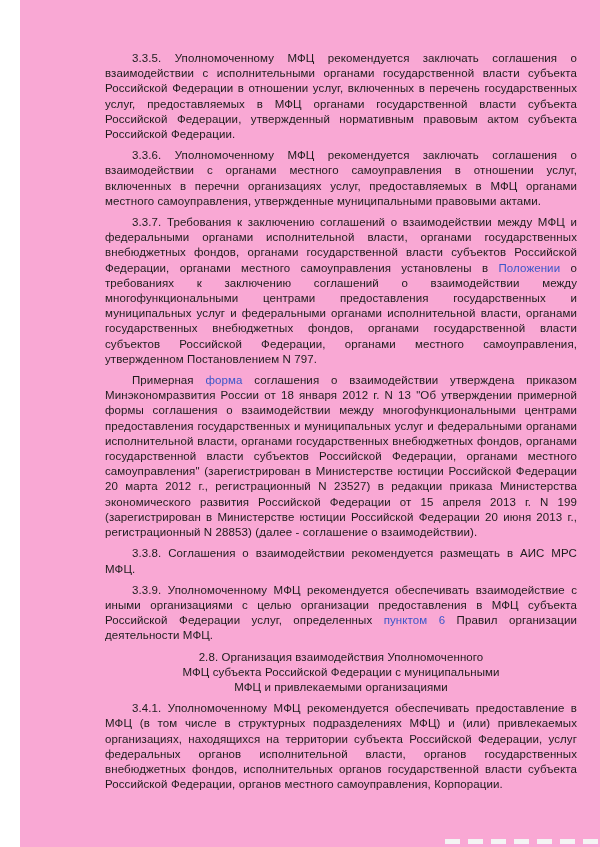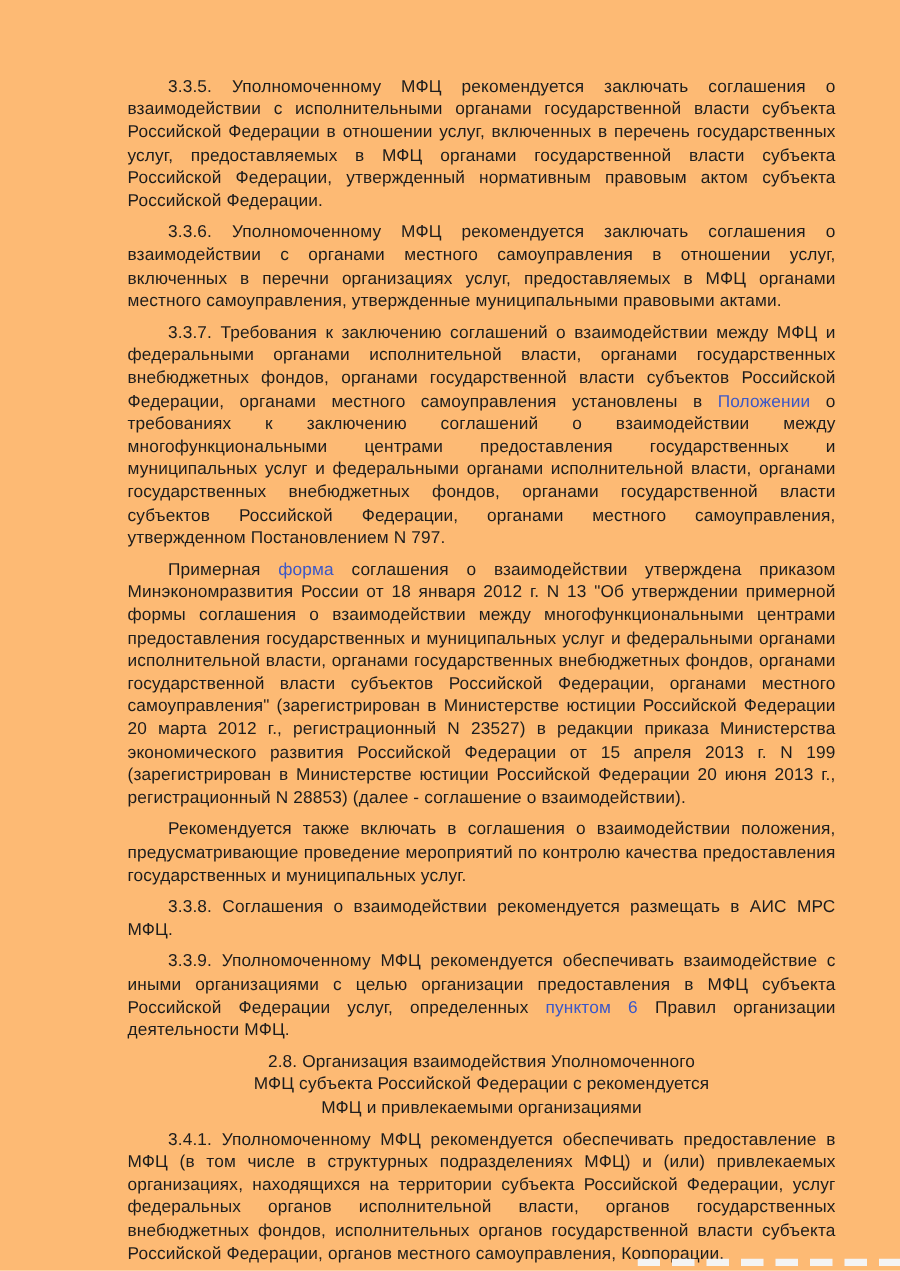--- a/index.html
+++ b/index.html
@@ -3,21 +3,21 @@
 <meta charset="utf-8">
 <style>
   html, body { margin: 0; padding: 0; }
   body {
     width: 600px; height: 847px;
     background: #ffffff;
     font-family: "Liberation Sans", sans-serif;
     position: relative;
     overflow: hidden;
   }
-  .page { position: absolute; inset: 0; background: #fdba74; }
+  .page { position: absolute; inset: 0; background: #f9a8d4; margin-left: 20px; }
   .doc {
     position: absolute;
     left: 85px; top: 51px;
     width: 472px;
     color: var(--text-color, #1c1c1c);
     font-size: 11.5px;
     line-height: 15.2px;
     letter-spacing: 0.1px;
   }
   .doc p {
@@ -51,24 +51,23 @@
 </style>
 </head>
 <body>
 
 <div class="page">
   <div id="doc" class="doc">
       <p><span>3.3.5. Уполномоченному МФЦ рекомендуется заключать соглашения о взаимодействии с исполнительными органами государственной власти субъекта Российской Федерации в отношении услуг, включенных в перечень государственных услуг, предоставляемых в МФЦ органами государственной власти субъекта Российской Федерации, утвержденный нормативным правовым актом субъекта Российской Федерации.</span></p>
       <p><span>3.3.6. Уполномоченному МФЦ рекомендуется заключать соглашения о взаимодействии с органами местного самоуправления в отношении услуг, включенных в перечни организациях услуг, предоставляемых в МФЦ органами местного самоуправления, утвержденные муниципальными правовыми актами.</span></p>
       <p><span>3.3.7. Требования к заключению соглашений о взаимодействии между МФЦ и федеральными органами исполнительной власти, органами государственных внебюджетных фондов, органами государственной власти субъектов Российской Федерации, органами местного самоуправления установлены в </span><a class="doclink" href="#">Положении</a><span> о требованиях к заключению соглашений о взаимодействии между многофункциональными центрами предоставления государственных и муниципальных услуг и федеральными органами исполнительной власти, органами государственных внебюджетных фондов, органами государственной власти субъектов Российской Федерации, органами местного самоуправления, утвержденном Постановлением N 797.</span></p>
       <p><span>Примерная </span><a class="doclink" href="#">форма</a><span> соглашения о взаимодействии утверждена приказом Минэкономразвития России от 18 января 2012 г. N 13 "Об утверждении примерной формы соглашения о взаимодействии между многофункциональными центрами предоставления государственных и муниципальных услуг и федеральными органами исполнительной власти, органами государственных внебюджетных фондов, органами государственной власти субъектов Российской Федерации, органами местного самоуправления" (зарегистрирован в Министерстве юстиции Российской Федерации 20 марта 2012 г., регистрационный N 23527) в редакции приказа Министерства экономического развития Российской Федерации от 15 апреля 2013 г. N 199 (зарегистрирован в Министерстве юстиции Российской Федерации 20 июня 2013 г., регистрационный N 28853) (далее - соглашение о взаимодействии).</span></p>
-      <p><span>Рекомендуется также включать в соглашения о взаимодействии положения, предусматривающие проведение мероприятий по контролю качества предоставления государственных и муниципальных услуг.</span></p>
       <p><span>3.3.8. Соглашения о взаимодействии рекомендуется размещать в АИС МРС МФЦ.</span></p>
       <p><span>3.3.9. Уполномоченному МФЦ рекомендуется обеспечивать взаимодействие с иными организациями с целью организации предоставления в МФЦ субъекта Российской Федерации услуг, определенных </span><a class="doclink" href="#">пунктом 6</a><span> Правил организации деятельности МФЦ.</span></p>
-      <p class="heading"><span>2.8. Организация взаимодействия Уполномоченного</span><br><span>МФЦ субъекта Российской Федерации с рекомендуется</span><br><span>МФЦ и привлекаемыми организациями</span></p>
+      <p class="heading"><span>2.8. Организация взаимодействия Уполномоченного</span><br><span>МФЦ субъекта Российской Федерации с муниципальными</span><br><span>МФЦ и привлекаемыми организациями</span></p>
       <p><span>3.4.1. Уполномоченному МФЦ рекомендуется обеспечивать предоставление в МФЦ (в том числе в структурных подразделениях МФЦ) и (или) привлекаемых организациях, находящихся на территории субъекта Российской Федерации, услуг федеральных органов исполнительной власти, органов государственных внебюджетных фондов, исполнительных органов государственной власти субъекта Российской Федерации, органов местного самоуправления, Корпорации.</span></p>
     </div>
   <div id="watermark" class="watermark">
       <span></span>
       <span></span>
       <span></span>
       <span></span>
       <span></span>
       <span></span>
       <span></span>

